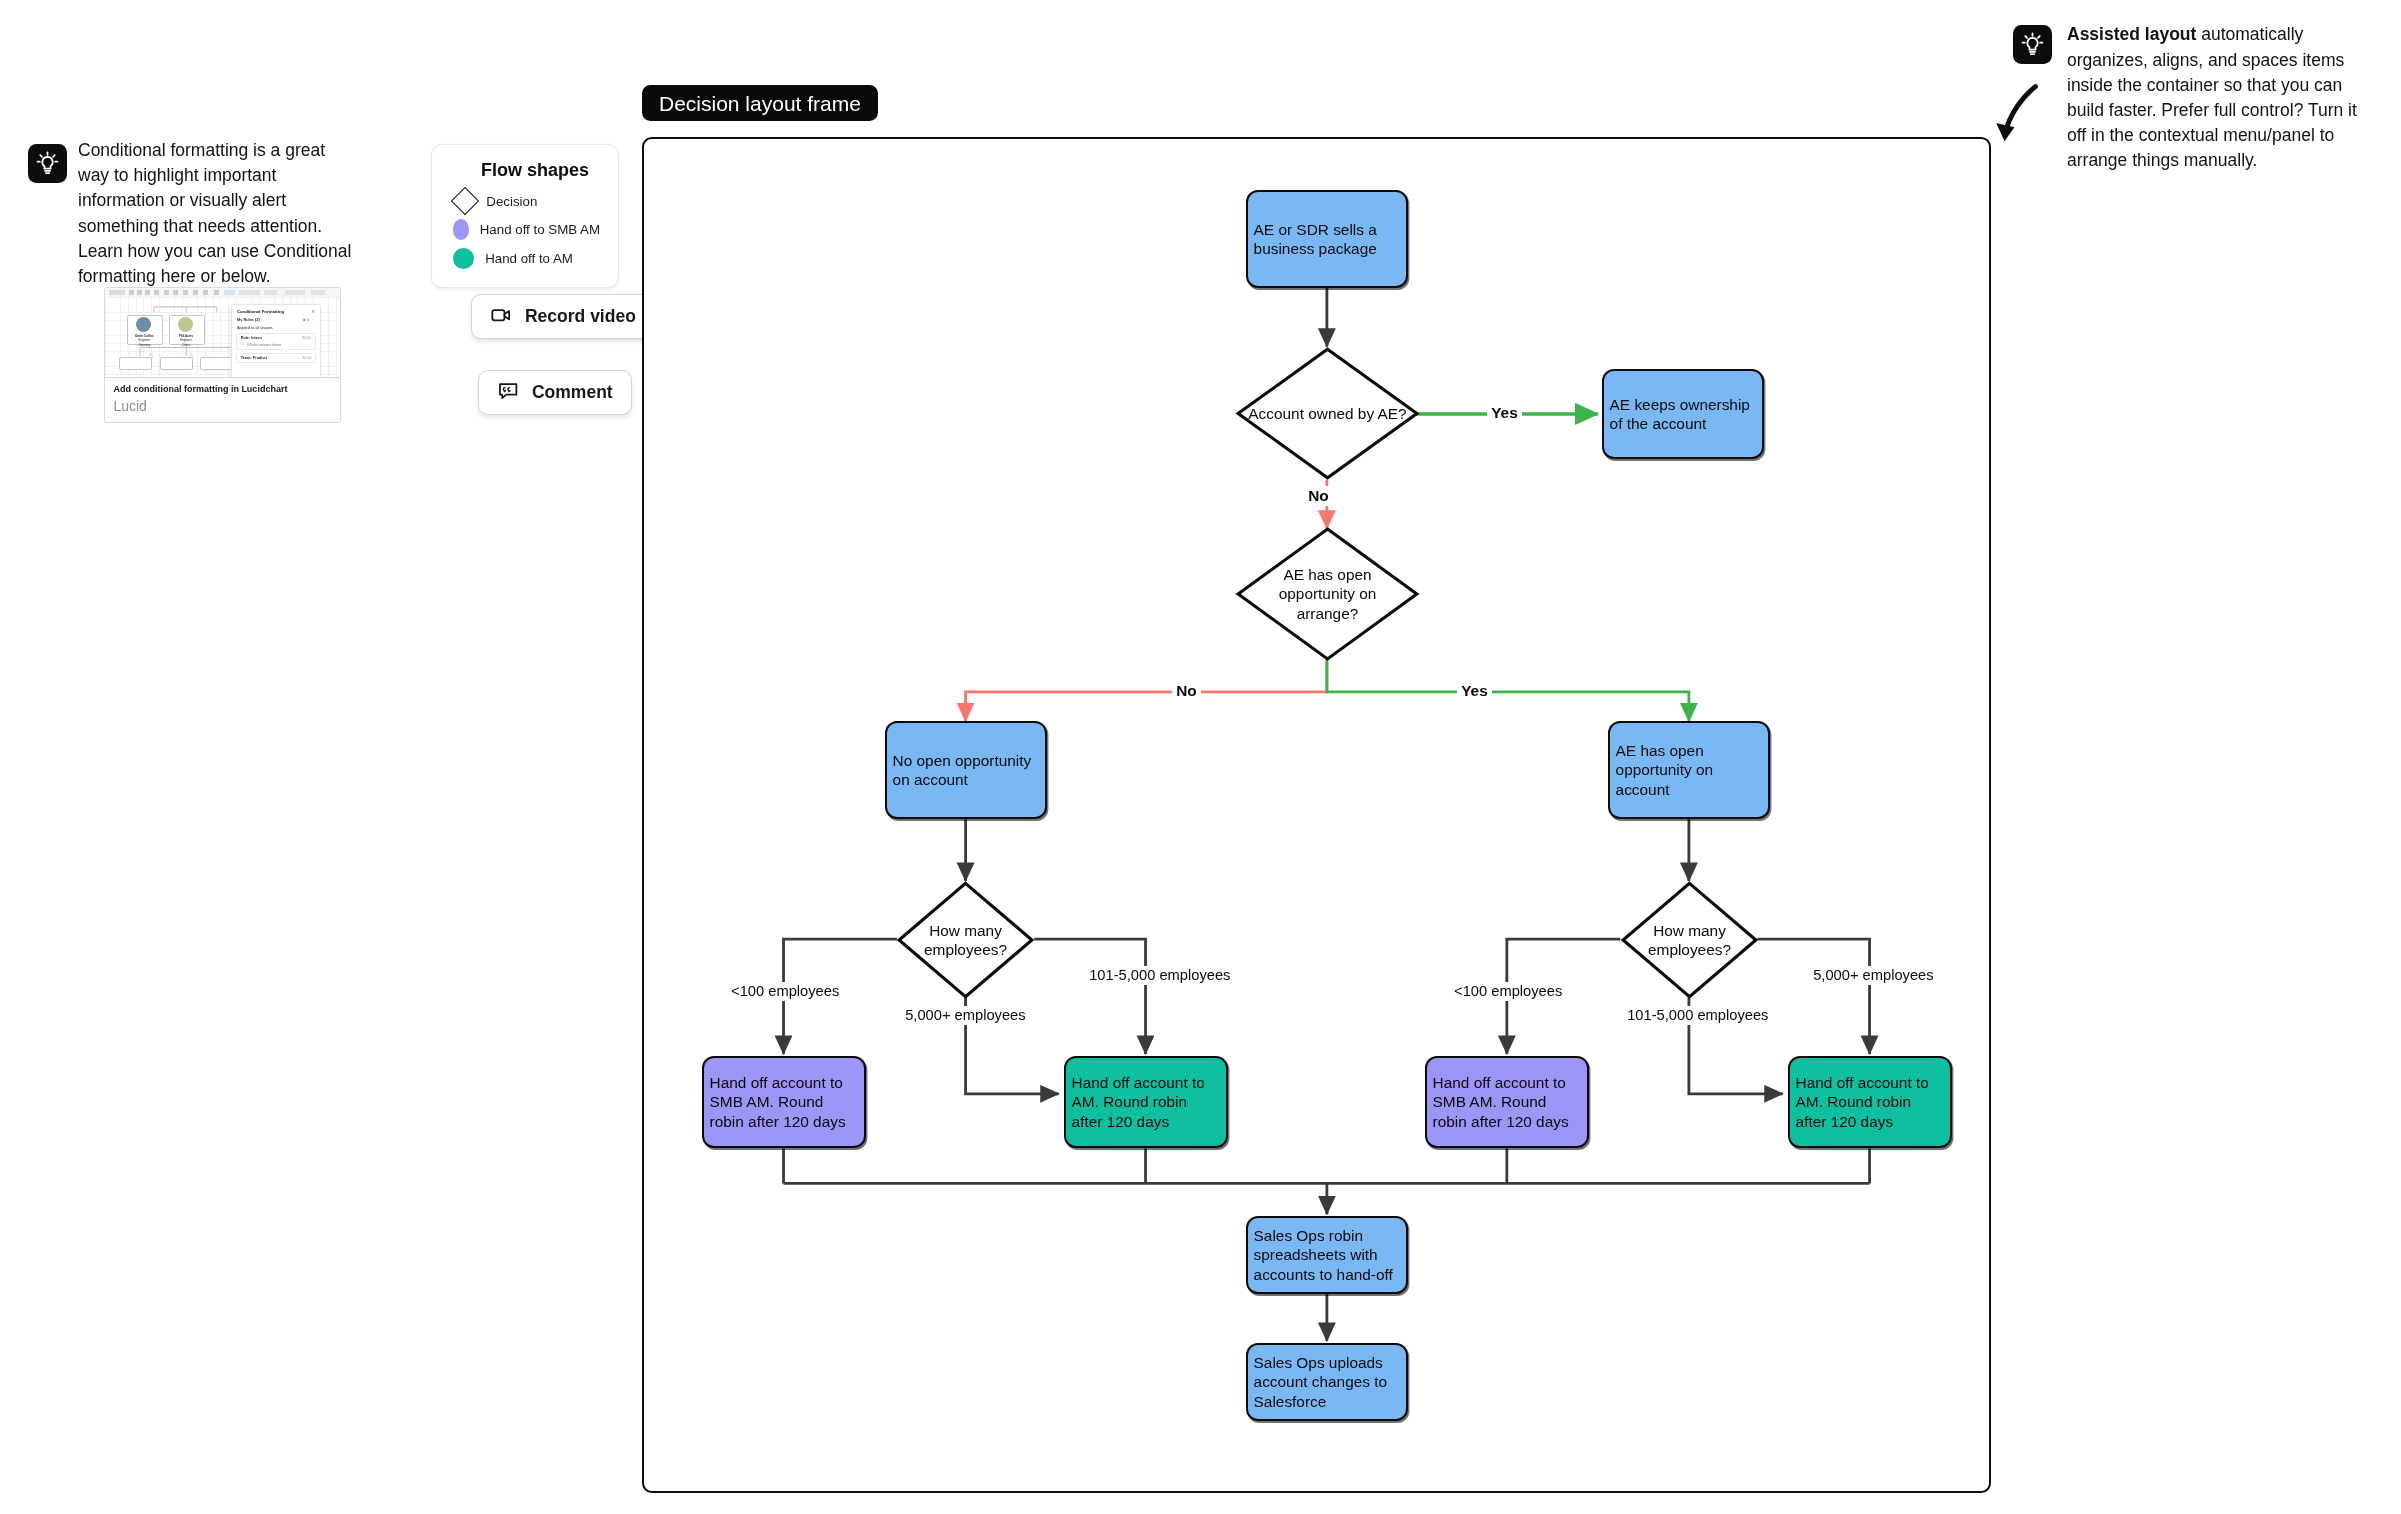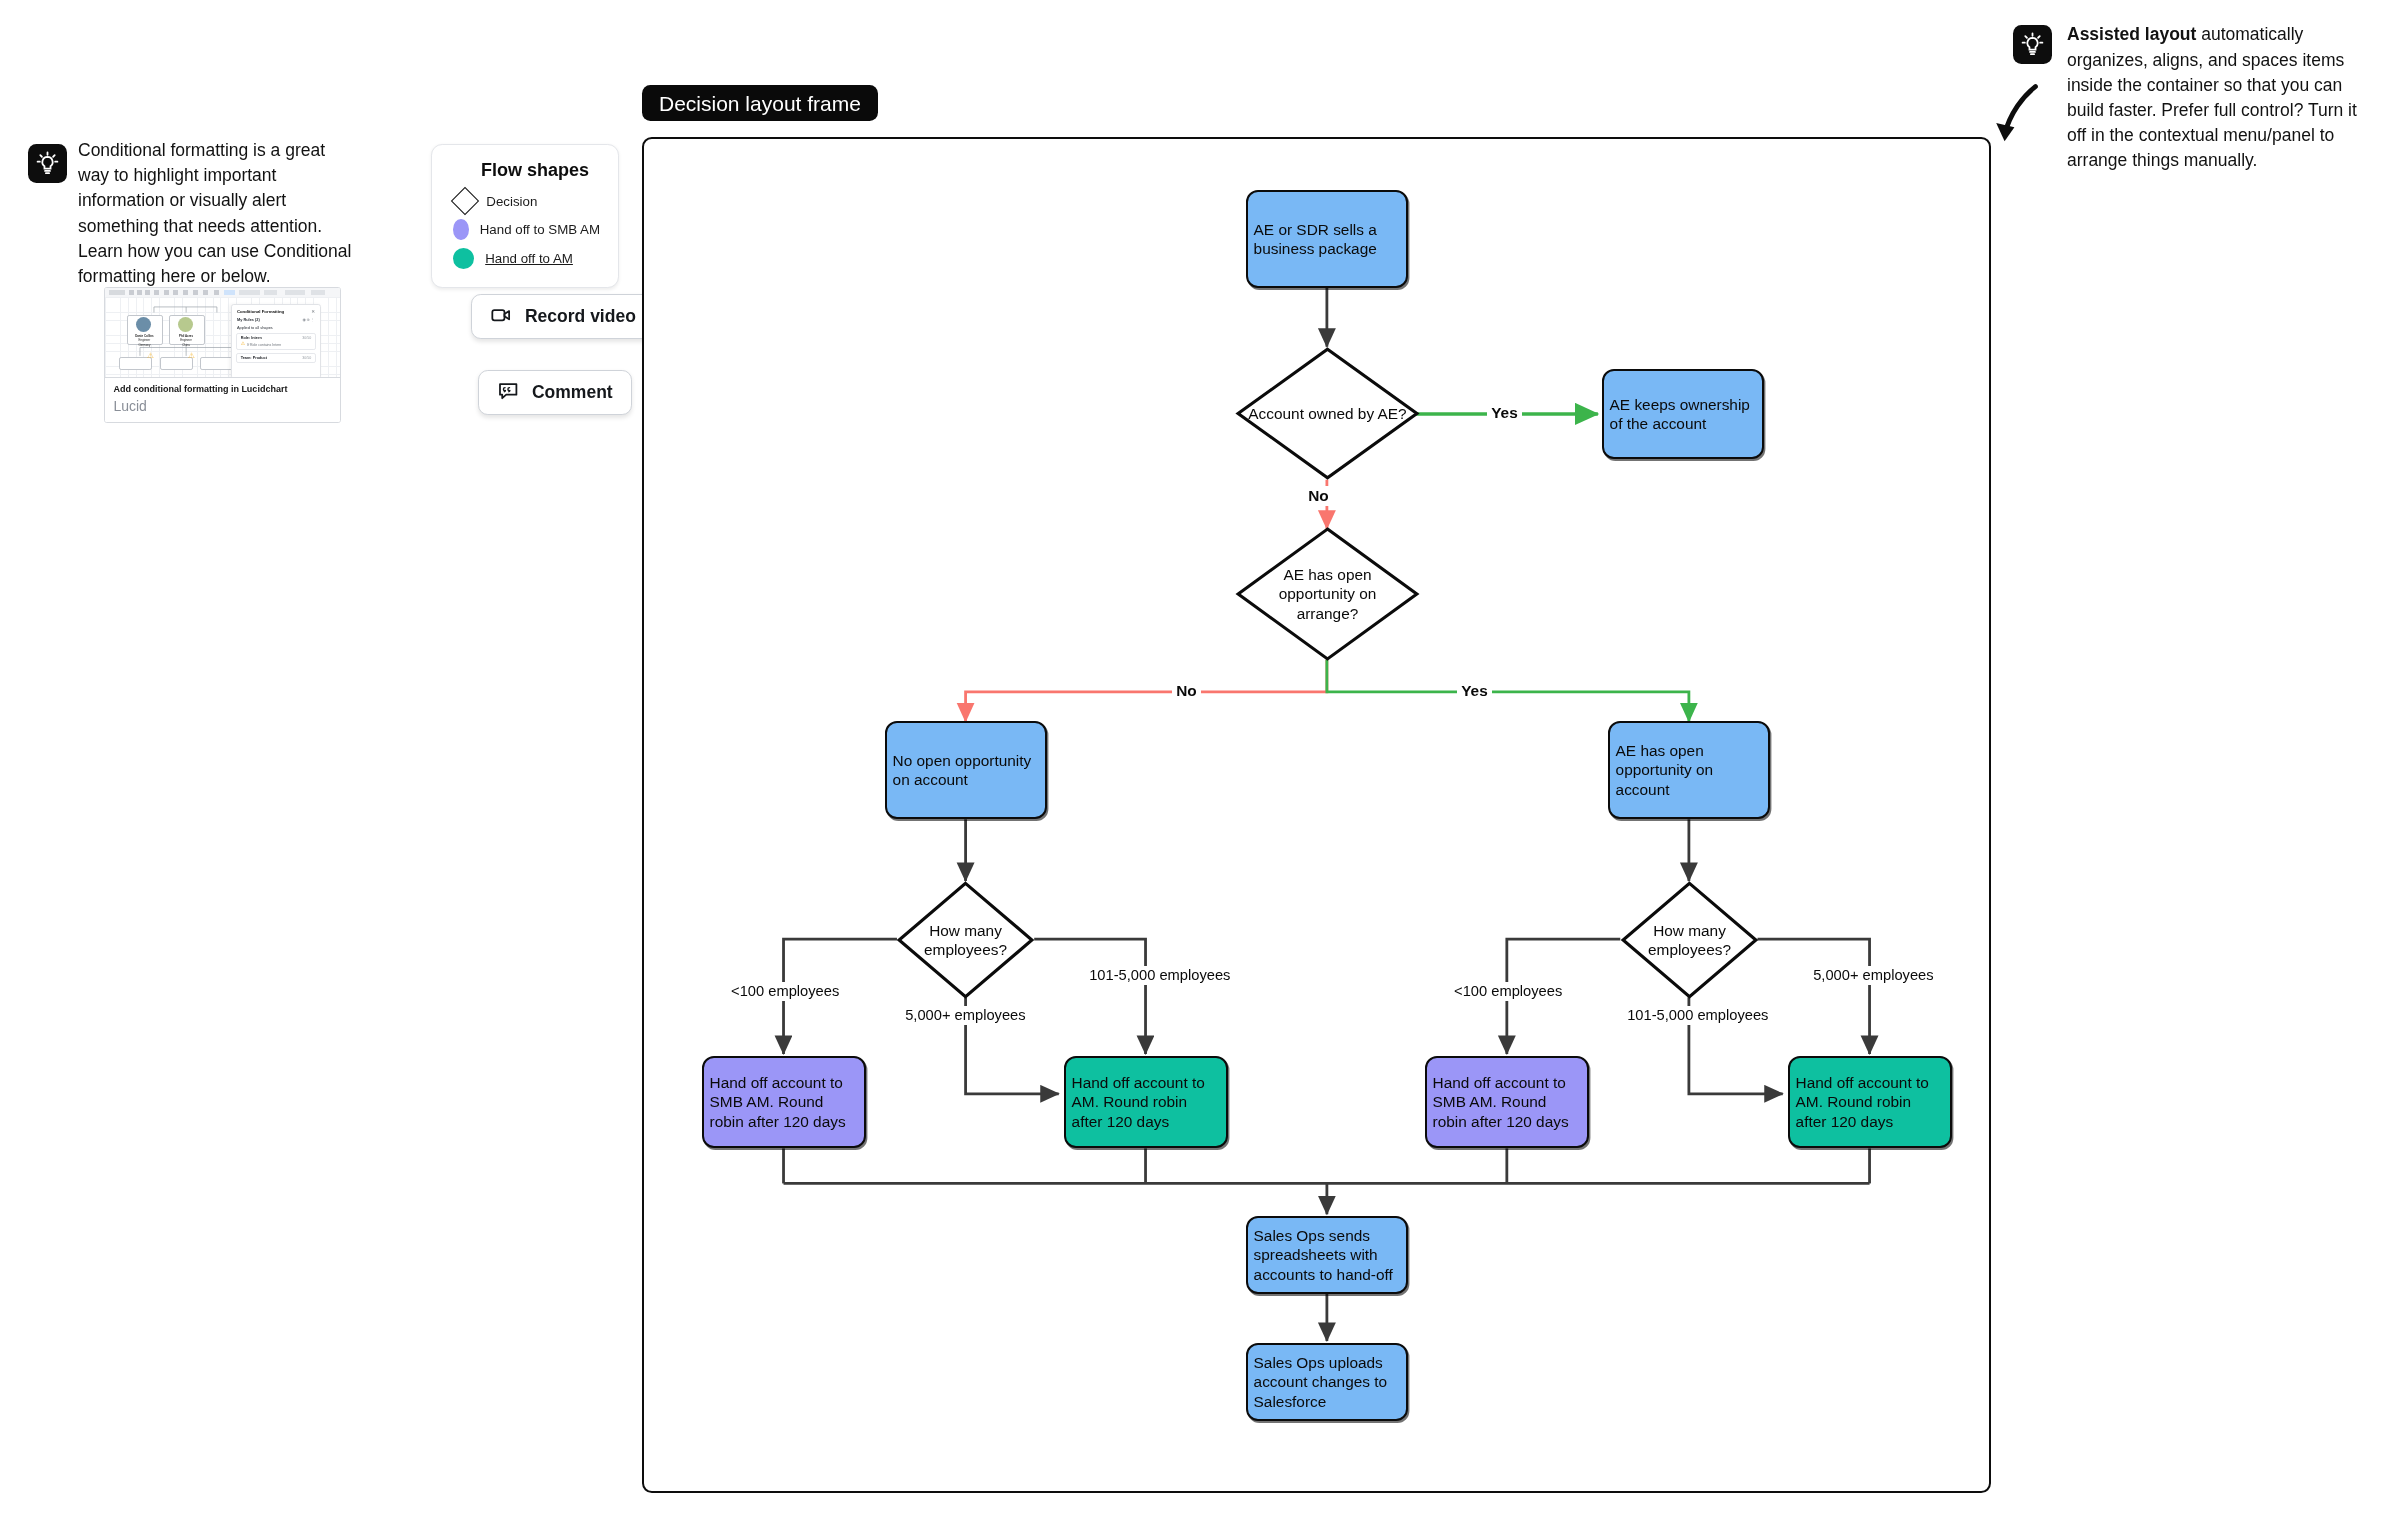--- a/index.html
+++ b/index.html
@@ -12,21 +12,21 @@
               display:flex;align-items:center;justify-content:center;}
   .bulb-badge svg{width:27px;height:27px;}
   .callout-text{font-size:17.5px;line-height:1.44;color:#121212;}
   .callout-text b{font-weight:bold;}
 
   
   .legend-card{background:#fff;border:1.4px solid #e4e6ea;border-radius:11.2px;
                box-shadow:0 1.4px 3.5px rgba(0,0,0,.07);padding:15.4px 18px 18px 21px;}
   .legend-title{font-size:18px;font-weight:bold;color:#0d0d0d;margin-bottom:9.8px;margin-left:28px;}
   .legend-row{display:flex;align-items:center;gap:11.2px;margin-bottom:7.7px;}
-  .legend-row:last-child{margin-bottom:0;text-decoration:underline;}
+  .legend-row:last-child{margin-bottom:0;}
   .legend-label{font-size:13.3px;color:#1b1b1b;white-space:nowrap;}
   .sw-diamond{width:18px;height:18px;border:1.8px solid #111;transform:rotate(45deg);
               margin-left:2.1px;}
   .sw-dot{width:21px;height:21px;border-radius:50%;}
 
   
   .pill{background:#fff;border:1.4px solid #cfd3d9;border-radius:9.8px;
         box-shadow:0 2.1px 4.2px rgba(0,0,0,.10);
         display:flex;align-items:center;gap:12.6px;padding:0 18px;height:43px;}
   .pill-label{font-size:17.5px;font-weight:bold;color:#15181c;white-space:nowrap;}
@@ -309,21 +309,21 @@
 </div>
 
 <div class="node n-purple" style="left:702px;top:1056px;width:164px;height:92px;">Hand off account to SMB AM. Round robin after 120 days</div>
 
 <div class="node n-teal" style="left:1064px;top:1056px;width:164px;height:92px;">Hand off account to AM. Round robin after 120 days</div>
 
 <div class="node n-purple" style="left:1425px;top:1056px;width:164px;height:92px;">Hand off account to SMB AM. Round robin after 120 days</div>
 
 <div class="node n-teal" style="left:1788px;top:1056px;width:164px;height:92px;">Hand off account to AM. Round robin after 120 days</div>
 
-<div class="node n-blue" style="left:1246px;top:1216px;width:162px;height:78px;">Sales Ops sends spreadsheets with accounts to hand-off</div>
+<div class="node n-blue" style="left:1246px;top:1216px;width:162px;height:78px;">Sales Ops robin spreadsheets with accounts to hand-off</div>
 
 <div class="node n-blue" style="left:1246px;top:1343px;width:162px;height:78px;">Sales Ops uploads account changes to Salesforce</div>
 
 <div class="abs edge-label bold" style="left:1487px;top:403px;">Yes</div>
 <div class="abs edge-label bold" style="left:1304px;top:486px;">No</div>
 <div class="abs edge-label bold" style="left:1172px;top:681px;">No</div>
 <div class="abs edge-label bold" style="left:1457px;top:681px;">Yes</div>
 
 <div class="abs edge-label" style="left:718px;top:982px;width:126px;">&lt;100 employees</div>
 <div class="abs edge-label" style="left:901px;top:1006px;width:91px;">5,000+ employees</div>

